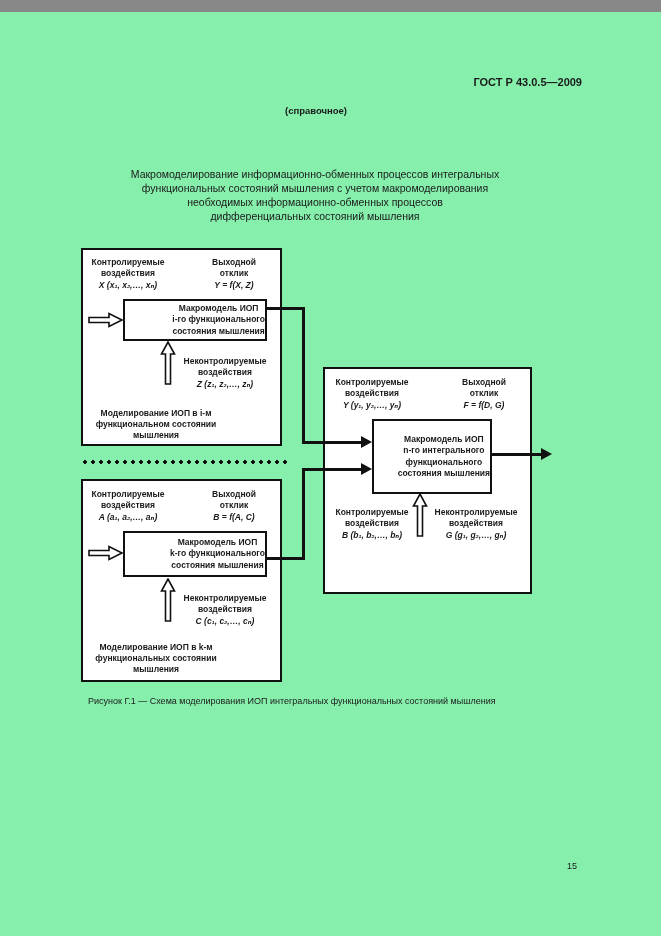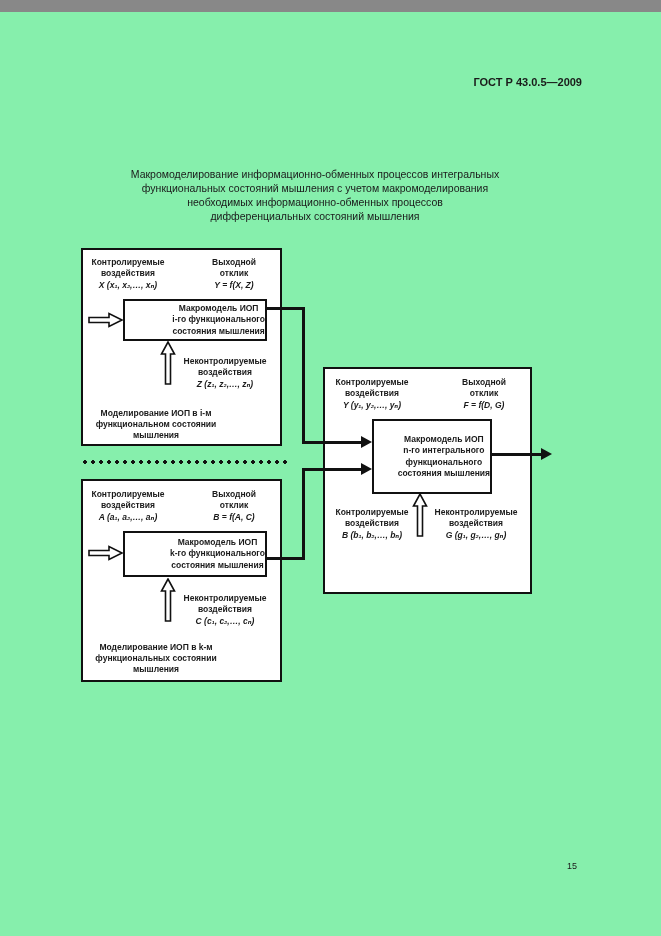--- a/index.html
+++ b/index.html
@@ -32,20 +32,21 @@
   .dots{position:absolute;background-image:radial-gradient(circle 2px at 4px 3px,#111 95%,transparent);
     background-size:8px 6px;background-repeat:repeat-x;}
 </style>
 </head>
 <body>
 
 <div class="page">
 
   <div class="abs gost" style="top:64px;right:79px;">ГОСТ Р 43.0.5—2009</div>
   <div class="abs appx ctr" style="top:92px;left:216px;width:200px;">
+    <div>(справочное)</div>
   </div>
 
   <div class="abs doctitle ctr pre" style="top:156px;left:55px;width:520px;">Макромоделирование информационно-обменных процессов интегральных
 функциональных состояний мышления с учетом макромоделирования
 необходимых информационно-обменных процессов
 дифференциальных состояний мышления</div>
 
   <div class="bigbox" style="left:81px;top:236px;width:201px;height:198px;"></div>
   <div class="lbl" style="left:84px;top:245px;width:88px;">Контролируемые
 воздействия</div>
@@ -127,16 +128,17 @@
   <div class="ah-r" style="left:361px;top:424px;"></div>
 
   <div class="line" style="left:267px;top:545px;width:38px;height:3px;"></div>
   <div class="line" style="left:302px;top:456px;width:3px;height:92px;"></div>
   <div class="line" style="left:302px;top:456px;width:60px;height:3px;"></div>
   <div class="ah-r" style="left:361px;top:451px;"></div>
 
   <div class="line" style="left:492px;top:441px;width:50px;height:3px;"></div>
   <div class="ah-r" style="left:541px;top:436px;"></div>
 
+  <div class="abs caption" style="left:88px;top:684px;width:490px;">Рисунок Г.1 — Схема моделирования ИОП интегральных функциональных состояний мышления</div>
 
   <div class="abs pagenum" style="left:567px;top:849px;">15</div>
 
 </div>
 
 </body></html>

